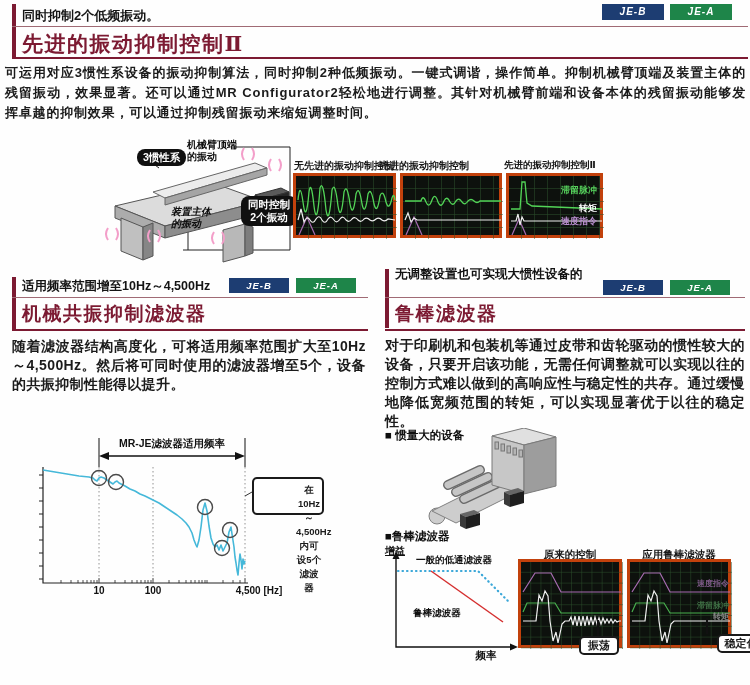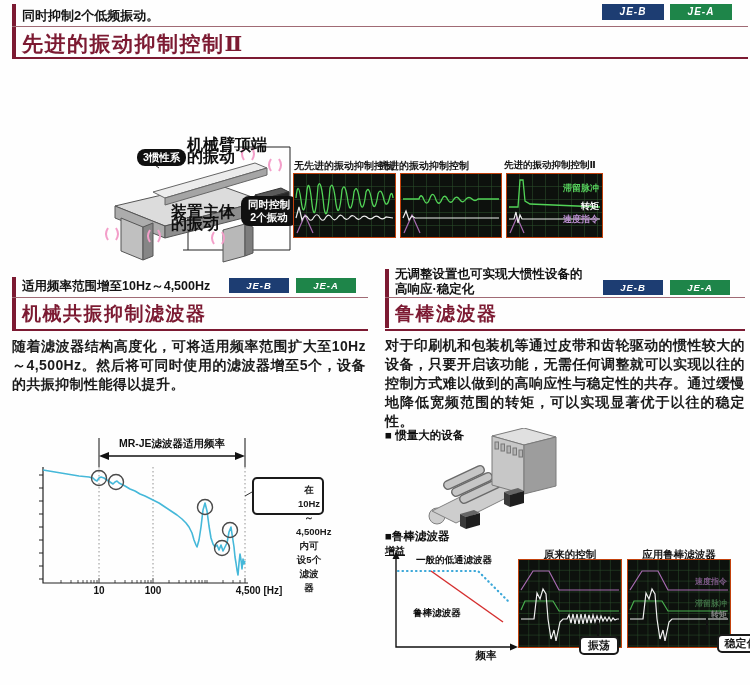--- a/index.html
+++ b/index.html
@@ -15,46 +15,47 @@
   .sec-title{position:absolute;font-family:"Liberation Serif","DejaVu Serif",serif;
              color:var(--accent);font-weight:bold;white-space:nowrap;letter-spacing:1.5px;}
   .lg{font-size:21px;} .md{font-size:19px;}
   .badge{position:absolute;width:62px;height:16px;line-height:16px;text-align:center;color:#fff;
          font-size:10px;font-weight:bold;font-style:italic;letter-spacing:1px;}
   .badge.sm{width:60px;height:15px;line-height:15px;font-size:9.5px;}
   .jeb{background:var(--navy);} .jea{background:var(--green);}
   .body-txt{position:absolute;margin:0;font-size:13px;line-height:20px;font-weight:bold;
             text-align:justify;color:var(--ink);letter-spacing:0.8px;}
   .body-txt.col{font-size:14px;line-height:19px;letter-spacing:0.4px;}
-  .scope{position:absolute;background:#0d110d;border:1px solid #c2410c;box-sizing:border-box;font-family:Liberation Mono, monospace;}
+  .scope{position:absolute;background:#0d110d;border:3px solid #c2410c;box-sizing:border-box;font-family:Liberation Mono, monospace;}
   .scope svg{display:block;}
   .scope-title{position:absolute;font-size:10px;font-weight:bold;white-space:nowrap;color:#161616;}
   .blackbox{position:absolute;background:#101010;color:#fff;font-weight:bold;font-size:10.5px;
             line-height:1.25;padding:2px 6px;border-radius:8px;text-align:center;white-space:nowrap;}
-  .small-label{position:absolute;font-size:16px;font-weight:bold;line-height:11.5px;color:#0f0f0f;white-space:nowrap;}
+  .small-label{position:absolute;font-size:10px;font-weight:bold;line-height:11.5px;color:#0f0f0f;white-space:nowrap;}
   .caption{position:absolute;font-size:11.5px;font-weight:bold;color:#0f0f0f;white-space:nowrap;}
   .callout{position:absolute;background:#fff;border:2px solid #1a1a1a;border-radius:5px;
            font-weight:bold;text-align:center;box-sizing:border-box;}
   .callout.freq{width:72px;height:38px;font-size:9.5px;line-height:14px;padding-top:4px;}
   .callout.res{height:19px;line-height:15px;font-size:11px;}
   .pointer{position:absolute;width:2px;background:#111;}
   .leg{position:absolute;right:3px;font-size:9px;font-weight:bold;white-space:nowrap;}
 </style>
 </head>
 <body>
 
 <div id="page">
 
   <div class="vbar" style="left:12px;top:4px;height:53px;"></div>
   <div class="tagline" style="left:22px;top:7px;">同时抑制2个低频振动。</div>
   <div class="badge jeb" style="left:602px;top:4px;">JE-B</div>
   <div class="badge jea" style="left:670px;top:4px;">JE-A</div>
   <div class="rule-thin" style="left:12px;top:26px;width:736px;"></div>
   <div class="sec-title lg" style="left:22px;top:30px;">先进的振动抑制控制Ⅱ</div>
   <div class="rule-thick" style="left:12px;top:57px;width:736px;"></div>
+  <p class="body-txt" style="left:5px;top:63px;width:741px;">可运用对应3惯性系设备的振动抑制算法，同时抑制2种低频振动。一键式调谐，操作简单。抑制机械臂顶端及装置主体的残留振动，效果显著。还可以通过MR Configurator2轻松地进行调整。其针对机械臂前端和设备本体的残留振动能够发挥卓越的抑制效果，可以通过抑制残留振动来缩短调整时间。</p>
 
   <svg class="abs" style="left:103px;top:138px;" width="200" height="130" viewBox="0 0 200 130">
     <path d="M131,9 H187 V112 H80" fill="none" stroke="#222" stroke-width="1"></path>
     <path d="M85,92 V112" fill="none" stroke="#222" stroke-width="1"></path>
     <path d="M40,18 L56,30" fill="none" stroke="#222" stroke-width="1"></path>
     <polygon points="12,68 110,45 160,63 62,88" fill="#dcdcdc" stroke="#555"></polygon>
     <polygon points="12,68 12,80 62,100 62,88" fill="#acacac" stroke="#555"></polygon>
     <polygon points="62,88 160,63 160,75 62,100" fill="#8d8d8d" stroke="#555"></polygon>
     <polygon points="18,80 40,89 40,122 18,113" fill="#c0c0c0" stroke="#555"></polygon>
     <polygon points="40,89 50,85 50,118 40,122" fill="#868686" stroke="#555"></polygon>
@@ -76,21 +77,21 @@
         <path d="M55,92 q4,6 0,12"></path>
       <path d="M111,94 q-4,6 0,12"></path>
         <path d="M119,94 q4,6 0,12"></path>
     </g>
   </svg>
   <div class="blackbox" style="left:137px;top:149px;">3惯性系</div>
   <div class="small-label" style="left:187px;top:139px;">
     <div>机械臂顶端</div>
     <div>的振动</div>
   </div>
-  <div class="small-label" style="left:171px;top:206px;">
+  <div class="small-label" style="left:171px;top:206px;font-style:italic;">
     <div>装置主体</div>
     <div>的振动</div>
   </div>
   <div class="blackbox" style="left:241px;top:196px;width:44px;">
     <div>同时控制</div>
     <div>2个振动</div>
   </div>
 
   <div class="scope-title" style="left:294px;top:159px;">无先进的振动抑制控制</div>
   <div class="scope-title" style="left:379px;top:159px;">先进的振动抑制控制</div>
@@ -170,21 +171,20 @@
     <text x="224" y="164" text-anchor="middle" font-size="10" font-weight="bold" fill="#111">4,500 [Hz]</text>
   </svg>
   <div class="callout freq" style="left:252px;top:477px;padding-left:42px;">
     <div>在10Hz～4,500Hz</div>
     <div>内可设5个滤波器</div>
   </div>
 
   <div class="vbar" style="left:385px;top:269px;height:59px;"></div>
   <div class="tagline sm" style="left:395px;top:267px;">
     <div>无调整设置也可实现大惯性设备的</div>
-    <div>高响应·稳定化</div>
   </div>
   <div class="badge sm jeb" style="left:603px;top:280px;">JE-B</div>
   <div class="badge sm jea" style="left:670px;top:280px;">JE-A</div>
   <div class="rule-thin" style="left:385px;top:297px;width:360px;"></div>
   <div class="sec-title md" style="left:395px;top:301px;">鲁棒滤波器</div>
   <div class="rule-thick" style="left:385px;top:329px;width:360px;"></div>
   <p class="body-txt col" style="left:385px;top:336px;width:360px;">对于印刷机和包装机等通过皮带和齿轮驱动的惯性较大的设备，只要开启该功能，无需任何调整就可以实现以往的控制方式难以做到的高响应性与稳定性的共存。通过缓慢地降低宽频范围的转矩，可以实现显著优于以往的稳定性。</p>
 
   <div class="caption" style="left:385px;top:428px;">■ 惯量大的设备</div>
 

